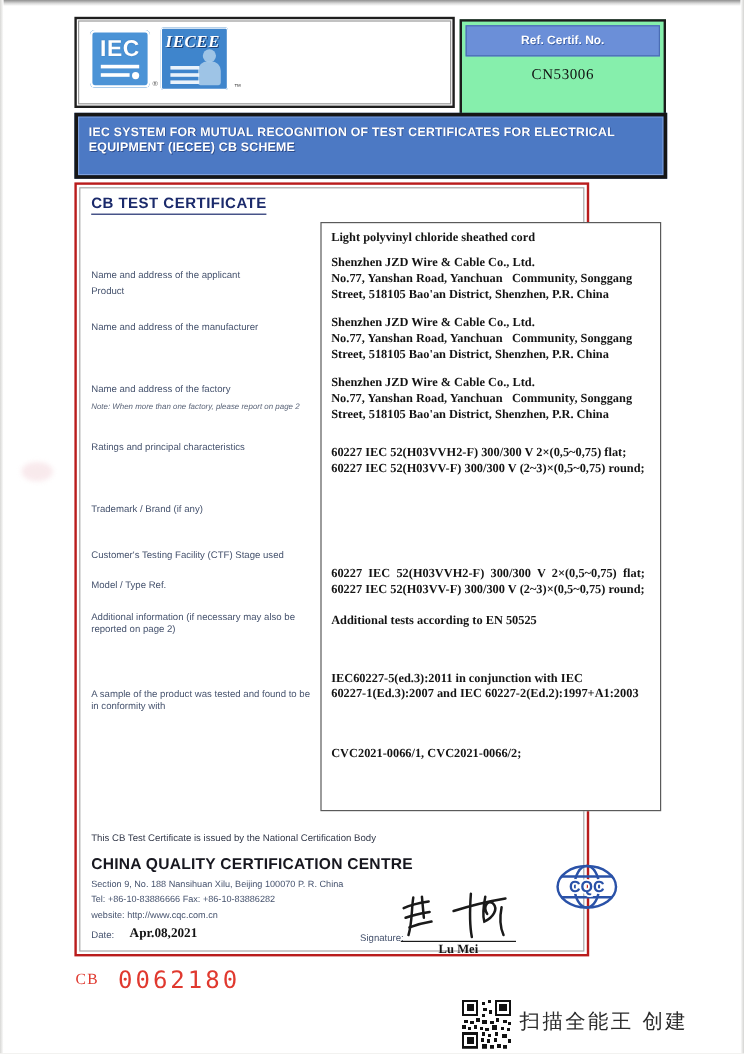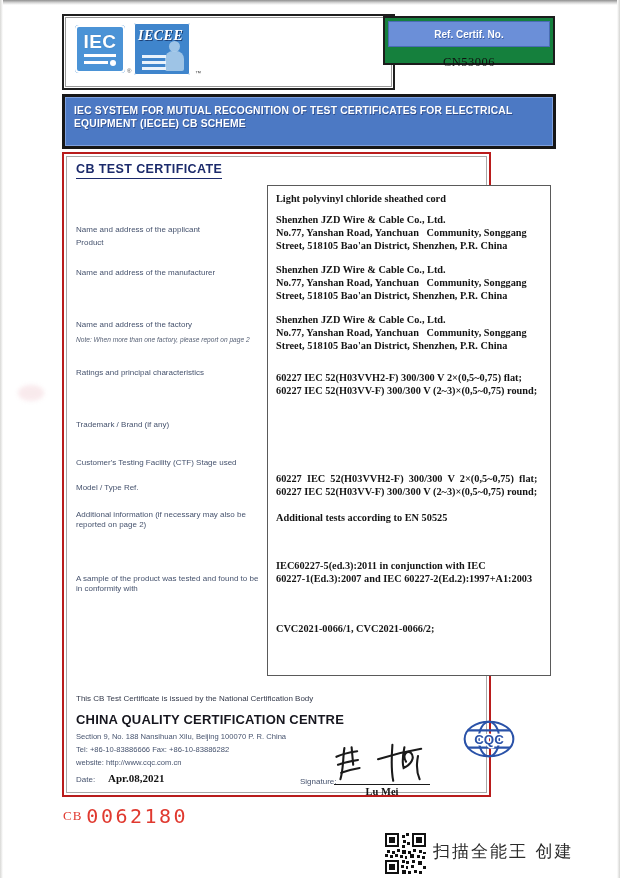--- a/index.html
+++ b/index.html
@@ -7,21 +7,21 @@
         font-family:"Liberation Sans",sans-serif;overflow:hidden;margin:0 auto;}
   .scan-top{position:absolute;top:0;left:0;right:0;height:5px;
         background:linear-gradient(#8f8f8f,#d8d8d8 55%,#ffffff);}
   .scan-left{position:absolute;top:0;left:0;bottom:0;width:3px;
         background:linear-gradient(to right,#d8d8d6,#ffffff);}
   .scan-right{position:absolute;top:0;right:0;bottom:0;width:3px;
         background:linear-gradient(to left,#d4d4d2,#ffffff);}
 
   
   .logo-box{position:absolute;left:62px;top:14px;width:313px;height:72px;
-        border:2px solid #1e1e1e;background:#fff;padding-left:16px;}
+        border:2px solid #1e1e1e;background:#fff;}
   .logo-box .frame{position:absolute;inset:1px;border:1px solid #9a9a9a;}
   .iec-logo{position:absolute;left:11px;top:9px;width:50px;height:48px;
         background:#4b93d6;border-radius:4px;box-shadow:inset 0 0 0 2px #fff,inset 0 0 0 3px #4b93d6;
         display:flex;flex-direction:column;align-items:center;justify-content:center;}
   .iec-logo .txt{color:#fff;font-weight:bold;font-size:19px;line-height:18px;letter-spacing:.5px;
         text-shadow:0 0 1px #2a6aa8;}
   .iec-bar1{width:32px;height:3px;background:#fff;margin-top:3px;}
   .iec-bar2{display:flex;align-items:center;margin-top:3px;}
   .iec-bar2 .b{width:24px;height:3px;background:#fff;}
   .iec-bar2 .dot{width:6px;height:6px;border-radius:50%;background:#fff;margin-left:2px;}
@@ -32,22 +32,22 @@
   .iecee-logo .txt{position:absolute;left:4px;top:5px;color:#fff;font-weight:bold;
         font-style:italic;font-size:14px;letter-spacing:.5px;font-family:"Liberation Serif",serif;
         text-shadow:1px 1px 0 #1c3f74;}
   .iecee-fig-head{position:absolute;right:10px;top:18px;width:11px;height:11px;border-radius:50%;
         background:#a9cbe9;opacity:.9;}
   .iecee-fig-body{position:absolute;right:6px;top:28px;width:19px;height:20px;border-radius:8px 8px 2px 2px;
         background:#a9cbe9;opacity:.9;}
   .iecee-lines div{position:absolute;left:8px;height:2.5px;background:#e9f2fb;width:24px;}
   .iecee-tm{position:absolute;left:131px;top:54px;font-size:6px;color:#444;}
 
-  .ref-box{position:absolute;left:383px;top:16px;width:172px;height:49px;
-        border:2px solid #1c1c1c;background:#15803d;padding:3px;box-sizing:border-box;}
+  .ref-box{position:absolute;left:383px;top:16px;width:172px;height:81px;
+        border:2px solid #1c1c1c;background:#86efac;padding:3px;box-sizing:border-box;}
   .ref-box .band{height:24px;background:#6b8fd8;border:1px solid #4a6cb4;
         display:flex;align-items:center;justify-content:center;}
   .ref-box .band span{color:#fff;font-weight:bold;font-size:10px;text-shadow:.5px .5px 0 #3a5ca0;}
   .ref-box .num{height:30px;display:flex;align-items:center;justify-content:center;
         font-family:"Liberation Serif",serif;font-size:12.5px;color:#101010;letter-spacing:.5px;}
 
   
   .banner{position:absolute;left:62px;top:94px;width:494px;height:55px;
         border:3px solid #161616;background:#4c79c4;box-sizing:border-box;
         box-shadow:inset 0 0 0 1px #7e9fdc;}
@@ -76,21 +76,21 @@
   .sig-lbl{position:absolute;left:236px;top:623px;font-size:8px;color:#46536e;}
   .sig-line{position:absolute;left:270px;top:630px;width:96px;border-top:1.6px solid #1a1a1a;}
   .sig-name{position:absolute;left:270px;top:632px;width:96px;text-align:center;
         font-family:"Liberation Serif",serif;font-weight:bold;font-size:10.5px;color:#141414;}
   .sig-hand{position:absolute;left:266px;top:586px;}
   .cqc-logo{position:absolute;left:392px;top:560px;}
 
   
   .stamp{position:absolute;left:63px;top:804px;color:#e0392f;}
   .stamp .cb{font-family:"Liberation Serif",serif;font-size:13px;letter-spacing:1px;vertical-align:3px;}
-  .stamp .num{font-family:"DejaVu Sans Mono",monospace;font-size:20px;letter-spacing:2.5px;margin-left:4px;}
+  .stamp .num{font-family:"DejaVu Sans Mono",monospace;font-size:20px;letter-spacing:2.5px;margin-left:16px;}
   .qr{position:absolute;left:385px;top:833px;}
   .scan-caption{position:absolute;left:433px;top:840px;font-size:17px;color:#2b2b2b;letter-spacing:2px;
         font-family:"DejaVu Sans",sans-serif;}
   .smudge{position:absolute;left:18px;top:385px;width:26px;height:16px;border-radius:50%;
         background:#f4d9de;opacity:.55;filter:blur(2px);}
 </style>
 </head>
 <body>
 
 <div class="page">

